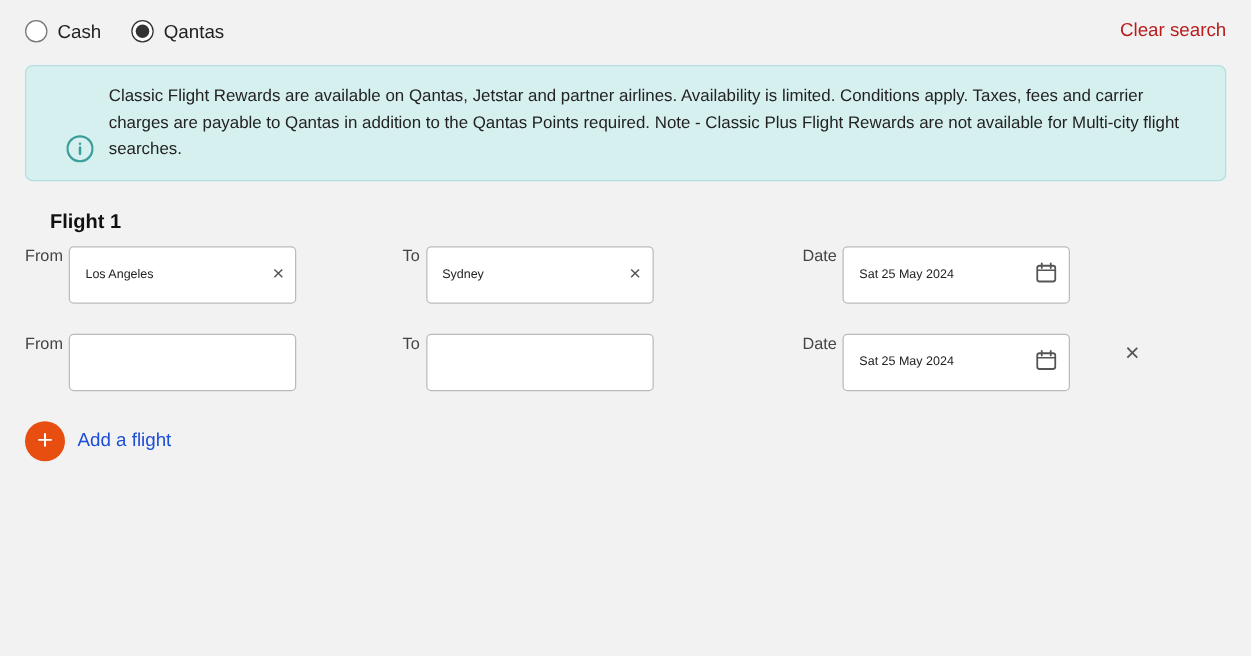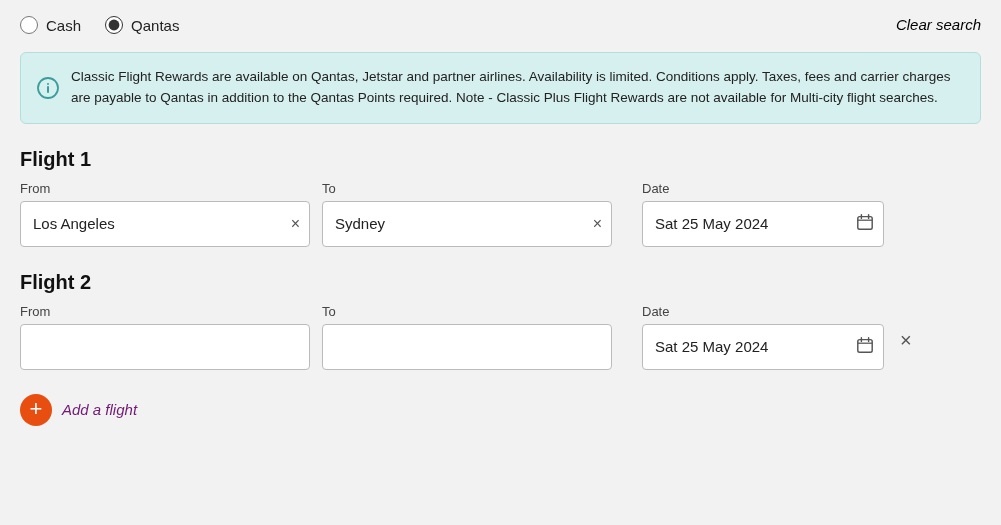--- a/index.html
+++ b/index.html
@@ -35,88 +35,88 @@
       width: 18px;
       height: 18px;
       accent-color: #333;
       cursor: pointer;
     }
     .radio-label {
       font-size: 15px;
       color: #222;
     }
     .clear-search-btn {
-      color: #000000;
+      color: #b91c1c;
       background: none;
       border: none;
       font-size: 15px;
       cursor: pointer;
       text-decoration: none;
-      font-style: italic;
     }
 
     
     .info-banner {
       background: #d6f0ef;
       border: 1px solid #b2dedd;
       border-radius: 6px;
-      padding: 14px 16px;
-      display: flex;
-      align-items: center;
+      padding: 14px 32px;
+      display: flex;
+      align-items: flex-end;
       gap: 12px;
       margin-bottom: 24px;
     }
     .info-icon {
       flex-shrink: 0;
       width: 22px;
       height: 22px;
       margin-top: 1px;
     }
     .info-text {
       font-size: 13.5px;
       line-height: 1.55;
       color: #222;
     }
 
     
     .flight-section {
       margin-bottom: 24px;
     }
     .flight-title {
-      font-size: 20px;
+      font-size: 16px;
       font-weight: 700;
       color: #111;
       margin-bottom: 10px;
+      margin-left: 20px;
     }
     .flight-fields {
       display: flex;
       align-items: flex-end;
       gap: 12px;
     }
     .field-group {
       display: flex;
-      flex-direction: column;
+      flex-direction: row;
       gap: 5px;
     }
     .field-label {
       font-size: 13px;
       color: #444;
       font-weight: 500;
     }
     .field-input-wrap {
       position: relative;
       display: flex;
       align-items: center;
     }
     .field-input {
       height: 46px;
       border: 1.5px solid #bbb;
       border-radius: 4px;
       padding: 0 36px 0 12px;
-      font-size: 15px;
+      font-size: 10px;
       background: #fff;
       color: #222;
       outline: none;
       width: 100%;
     }
     .from-group { flex: 0 0 290px; }
     .to-group   { flex: 0 0 290px; }
     .date-group { flex: 0 0 260px; padding-left: 18px; }
 
     .clear-field-btn {
@@ -171,23 +171,22 @@
       border: none;
     }
     .add-flight-circle span {
       color: #fff;
       font-size: 22px;
       line-height: 1;
       margin-top: -2px;
     }
     .add-flight-label {
       font-size: 15px;
-      color: #701a75;
-      cursor: pointer;
-      font-style: italic;
+      color: #1d4ed8;
+      cursor: pointer;
     }
   </style>
 </head>
 <body>
 
 <div class="payment-row">
   <div class="payment-options">
     <label class="radio-option">
       <input type="radio" name="payment" style="">
       <span class="radio-label">Cash</span>
@@ -237,21 +236,20 @@
             <line x1="6" y1="2" x2="6" y2="6" stroke="#555" stroke-width="1.6" stroke-linecap="round"></line>
             <line x1="14" y1="2" x2="14" y2="6" stroke="#555" stroke-width="1.6" stroke-linecap="round"></line>
           </svg>
         </span>
       </div>
     </div>
   </div>
 </div>
 
 <div class="flight-section">
-  <div class="flight-title">Flight 2</div>
   <div class="flight-fields">
     <div class="field-group from-group">
       <label class="field-label">From</label>
       <div class="field-input-wrap">
         <input type="text" class="field-input" value="" style="">
       </div>
     </div>
     <div class="field-group to-group">
       <label class="field-label">To</label>
       <div class="field-input-wrap">

